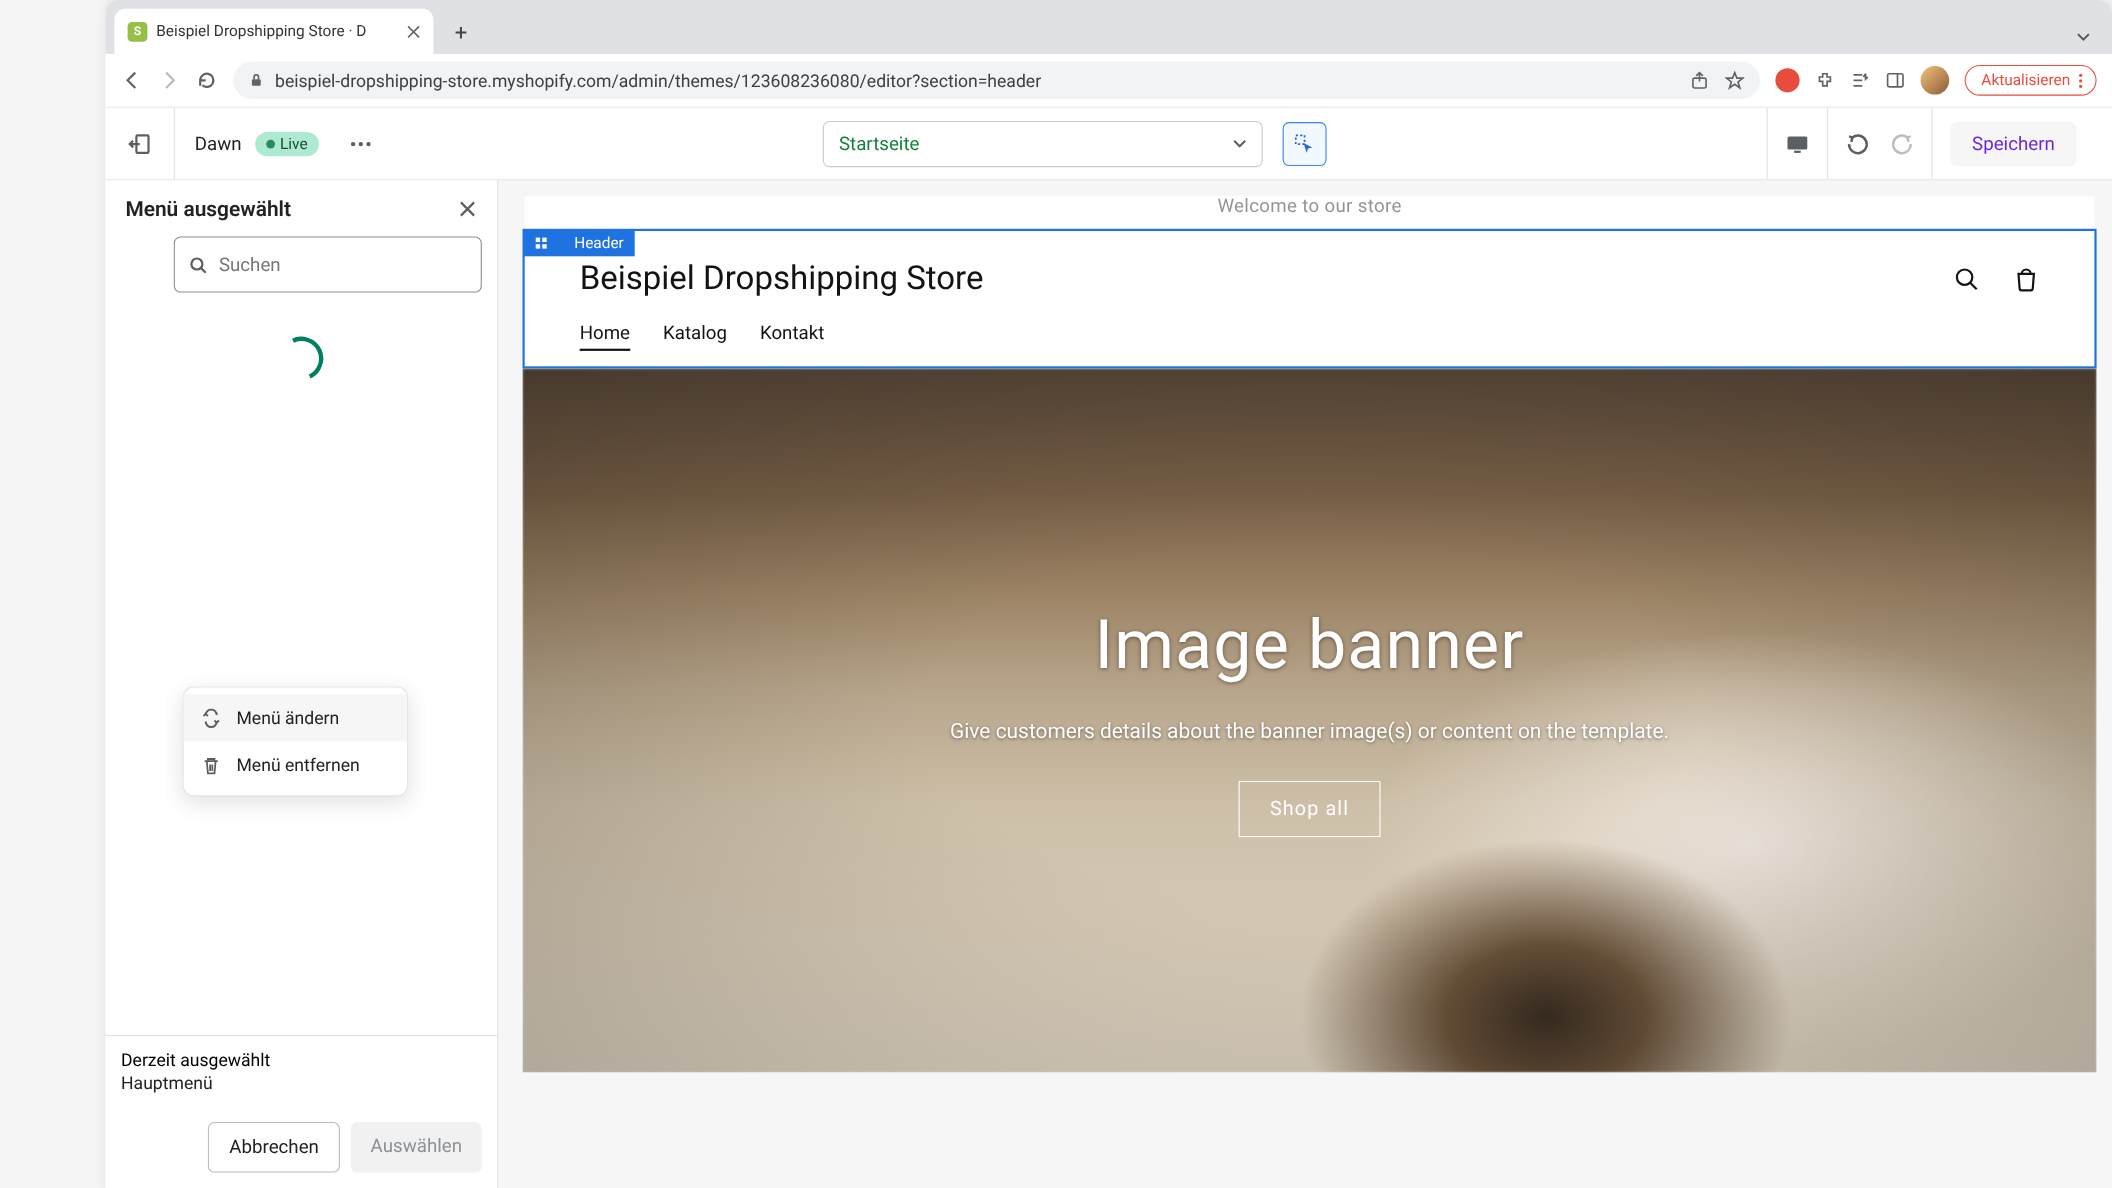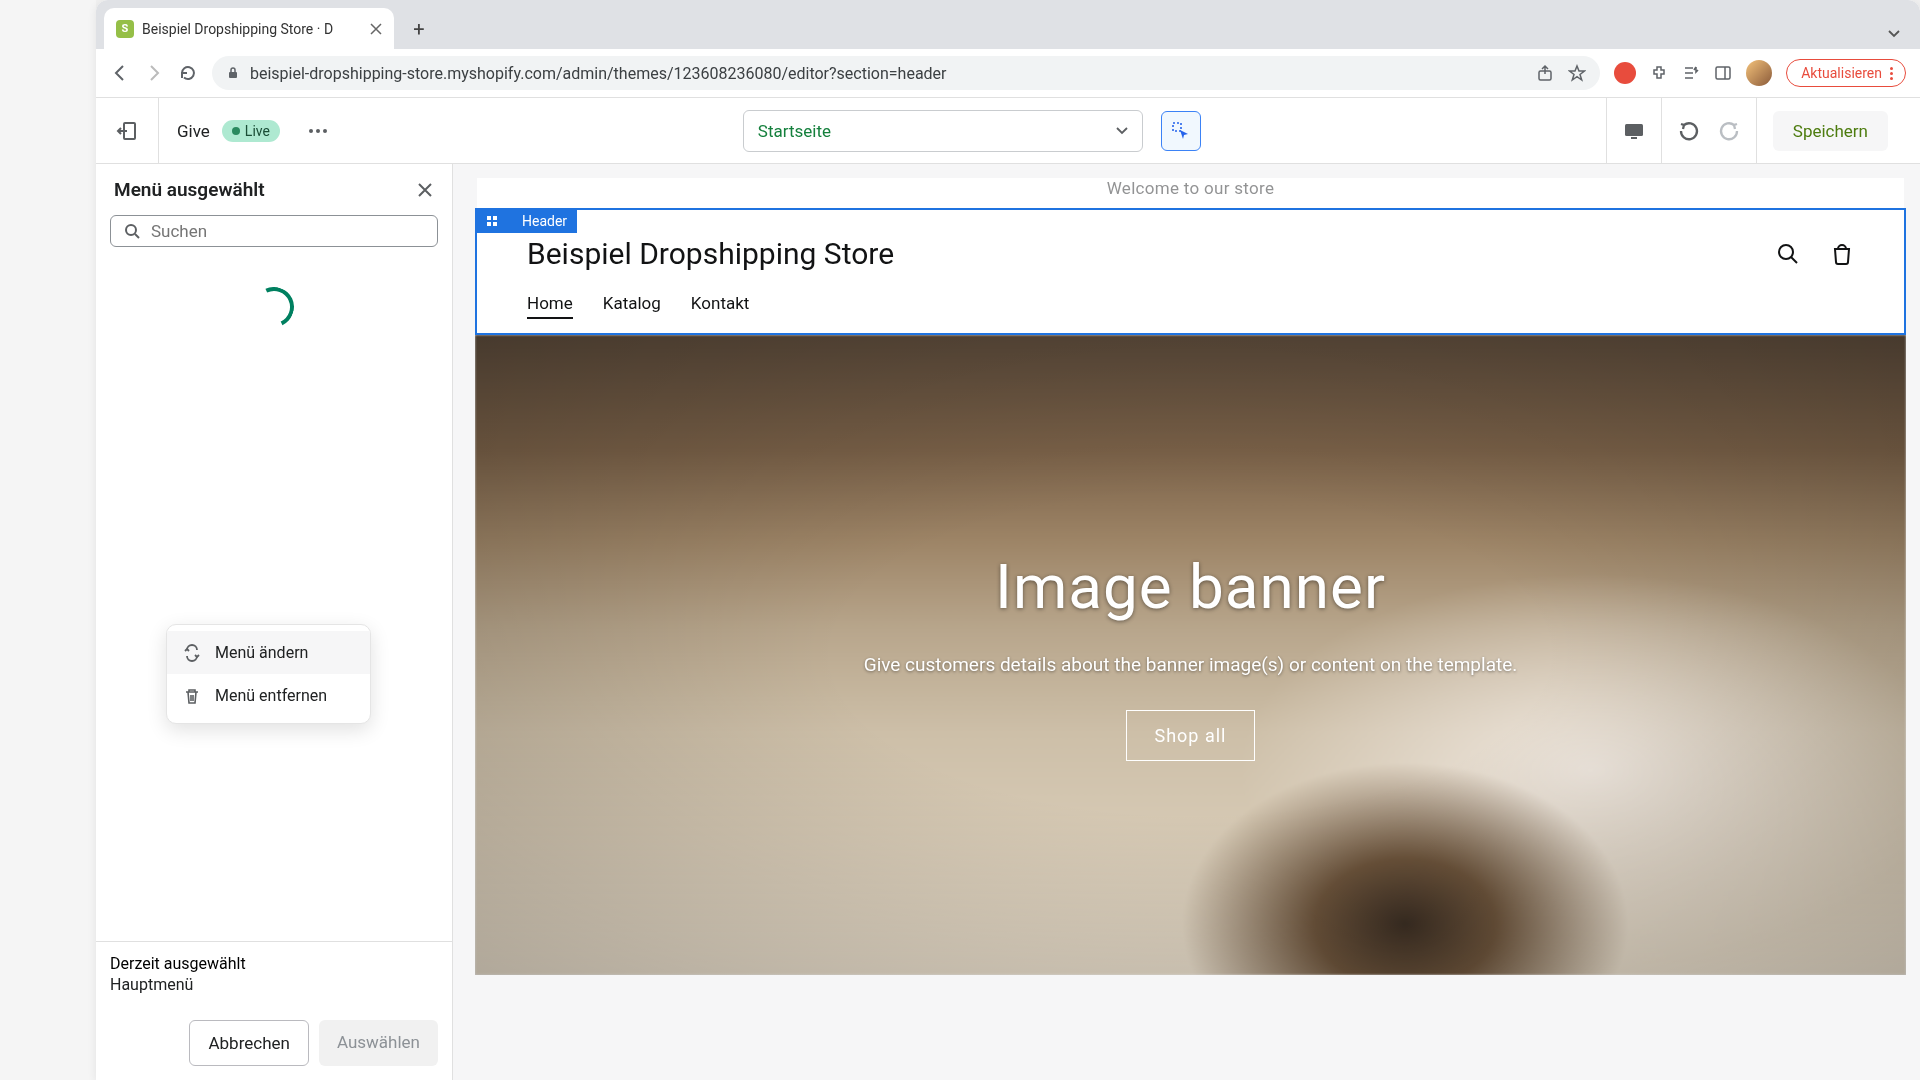--- a/index.html
+++ b/index.html
@@ -44,32 +44,32 @@
 .tb-badge::before { content:""; width:8px; height:8px; background:#2a8a5f; border-radius:50%; }
 .tb-more { width:40px; display:flex; justify-content:center; color:#5c5f62; cursor:pointer; }
 .tb-center { flex:1; display:flex; justify-content:center; gap:18px; align-items:center; }
 .tb-select { width:400px; height:42px; border:1px solid #c9cccf; border-radius:6px; display:flex; align-items:center; padding:0 14px; justify-content:space-between; font-size:17px; color:#15803d; background:#fff; cursor:pointer; }
 .tb-seg { width:40px; height:40px; border:1px solid #c9cccf; border-radius:6px; display:flex; align-items:center; justify-content:center; cursor:pointer; background:#fff; }
 .tb-seg.active { background:#f1f8fe; border-color:#3b82f6; }
 .tb-right { display:flex; align-items:center; border-left:1px solid #e0e0e0; height:100%; }
 .tb-group { display:flex; align-items:center; border-left:1px solid #e0e0e0; height:100%; padding:0 16px; gap:18px; }
 .tb-group:first-child { border-left:none; }
 .tb-icon { color:#5c5f62; cursor:pointer; }
-.tb-save { background:#f6f6f7; color:#4d7c0f; border-radius:6px; padding:10px 20px; font-size:17px; margin-right:16px; cursor:not-allowed; }
+.tb-save { background:#f6f6f7; color:#6d28d9; border-radius:6px; padding:10px 20px; font-size:17px; margin-right:16px; cursor:not-allowed; }
 
 
 .body { position:absolute; top:66px; left:0; right:0; bottom:0; display:flex; }
 
 
 .panel { width:357px; min-width:357px; background:#fff; border-right:1px solid #e0e0e0; display:flex; flex-direction:column; position:relative; }
 .panel-head { padding:14px 18px; display:flex; justify-content:space-between; align-items:center; }
 .panel-title { font-size:19px; font-weight:600; color:#202223; }
 .panel-close { cursor:pointer; color:#5c5f62; }
 .panel-search { padding:0 14px; }
-.search-box { border:1px solid #8c9196; border-radius:6px; height:32px; display:flex; align-items:center; padding:0 12px; gap:10px; }
+.search-box { border:1px solid #8c9196; border-radius:6px; height:51px; display:flex; align-items:center; padding:0 12px; gap:10px;margin-left:48px; }
 .search-box input { border:none; outline:none; flex:1; font-size:17px; color:#202223; }
 .spinner-wrap { height:120px; display:flex; align-items:center; justify-content:center; }
 .spinner { width:40px; height:40px; border:4px solid transparent; border-top:4px solid #008060; border-right:4px solid #008060; border-radius:50%; transform:rotate(20deg); }
 
 .popup { position:absolute; left:70px; top:460px; width:205px; background:#fff; border:1px solid #e5e5e5; border-radius:10px; box-shadow:0 6px 20px rgba(0,0,0,.12); padding:6px 0; }
 .popup-item { display:flex; align-items:center; gap:14px; padding:12px 16px; font-size:16px; color:#202223; cursor:pointer; }
 .popup-item:first-child { background:#f6f6f7; }
 
 .panel-footer { margin-top:auto; border-top:1px solid #e0e0e0; }
 .footer-info { padding:12px 14px; font-size:16px; }
@@ -202,21 +202,21 @@
 
     <div class="app">
       <div class="topbar">
         <div class="tb-exit">
           <svg width="22" height="22" viewBox="0 0 22 22">
               <rect x="8" y="3" width="11" height="16" rx="1" stroke="#5c5f62" stroke-width="2" fill="none"></rect>
               <path d="M11 11 H2 M5 8 L2 11 L5 14" stroke="#5c5f62" stroke-width="2" fill="none"></path>
             </svg>
         </div>
         <div class="tb-theme">
-          <span class="tb-name">Give</span>
+          <span class="tb-name">Dawn</span>
           <span class="tb-badge">Live</span>
         </div>
         <div class="tb-more">
           <svg width="20" height="6" viewBox="0 0 20 6">
               <circle cx="3" cy="3" r="2" fill="#5c5f62"></circle>
               <circle cx="10" cy="3" r="2" fill="#5c5f62"></circle>
               <circle cx="17" cy="3" r="2" fill="#5c5f62"></circle>
             </svg>
         </div>
         <div class="tb-center">

